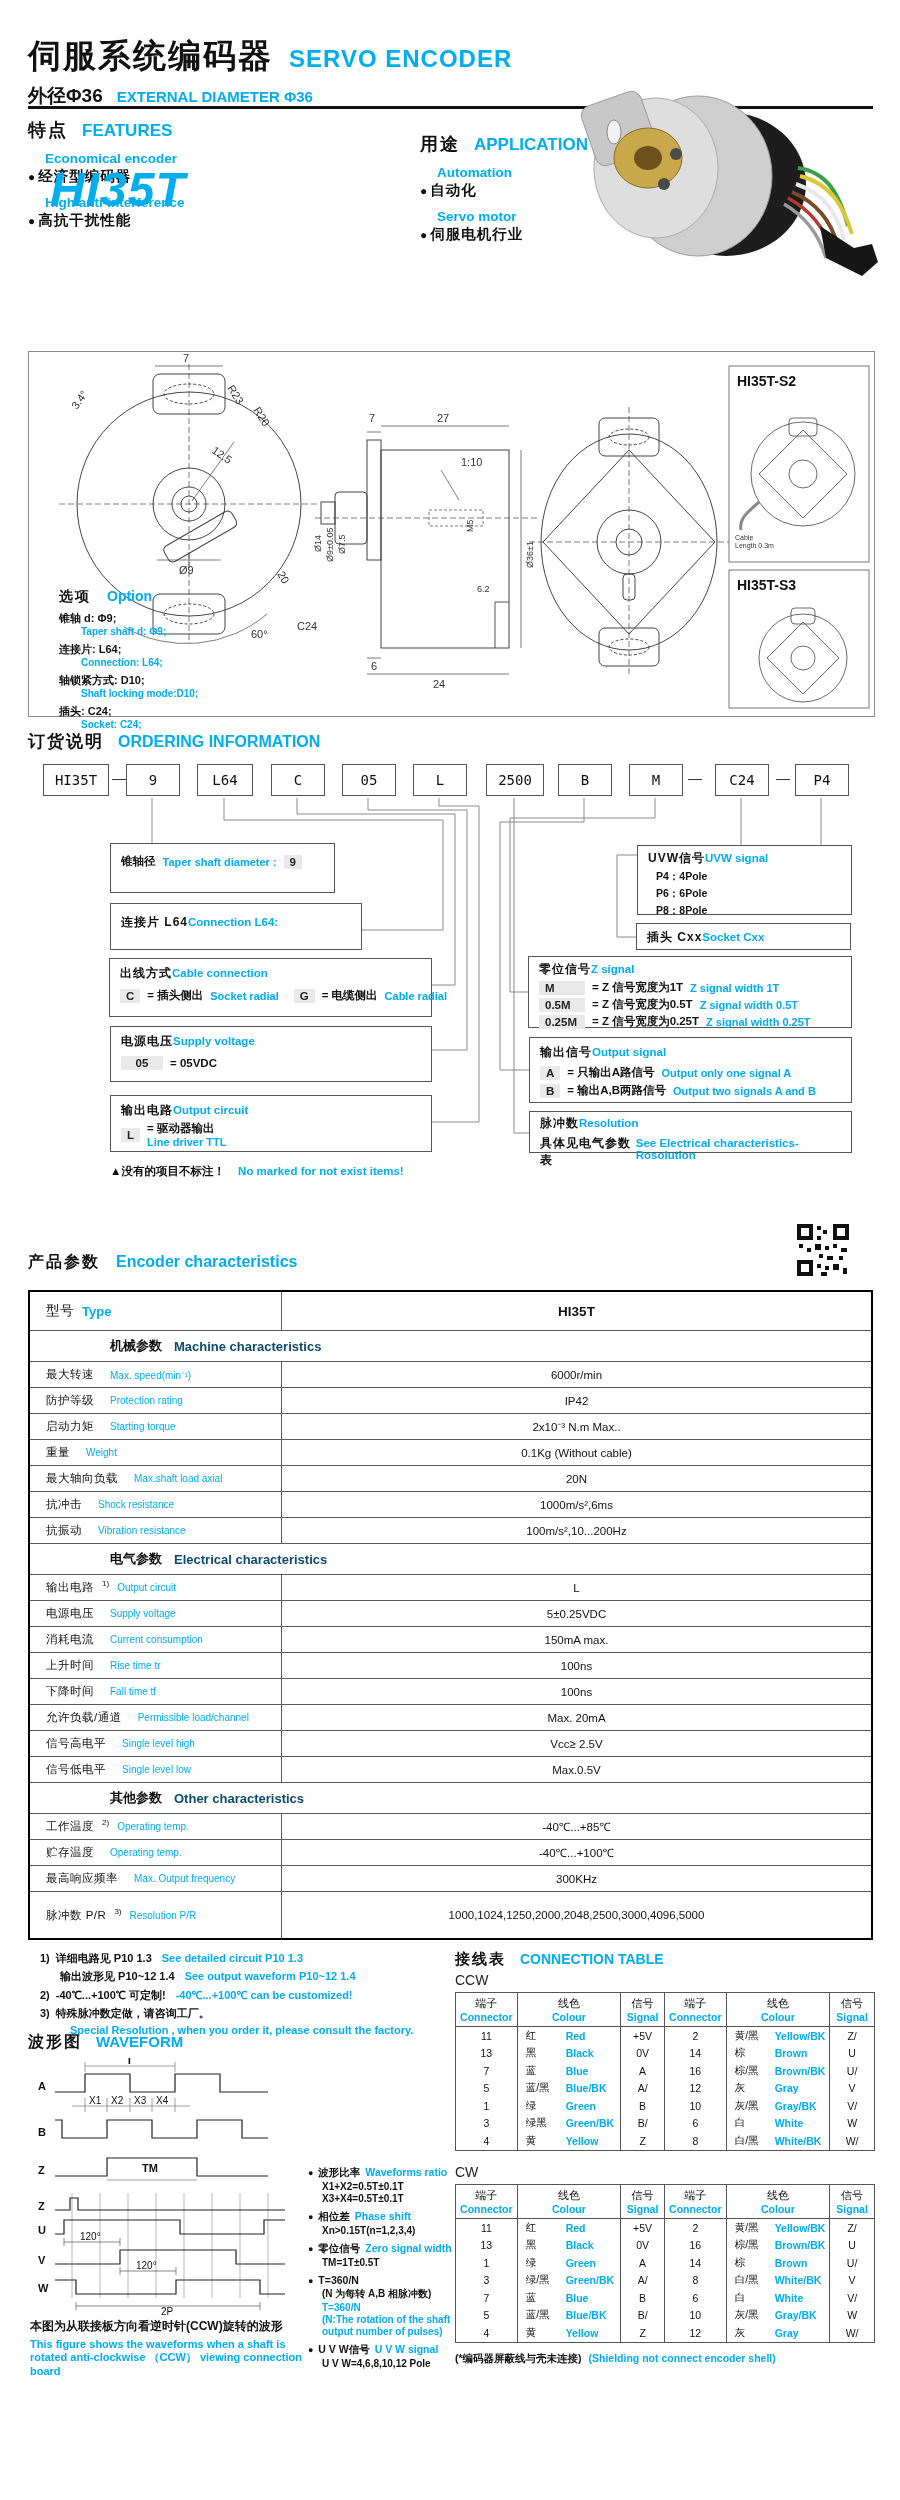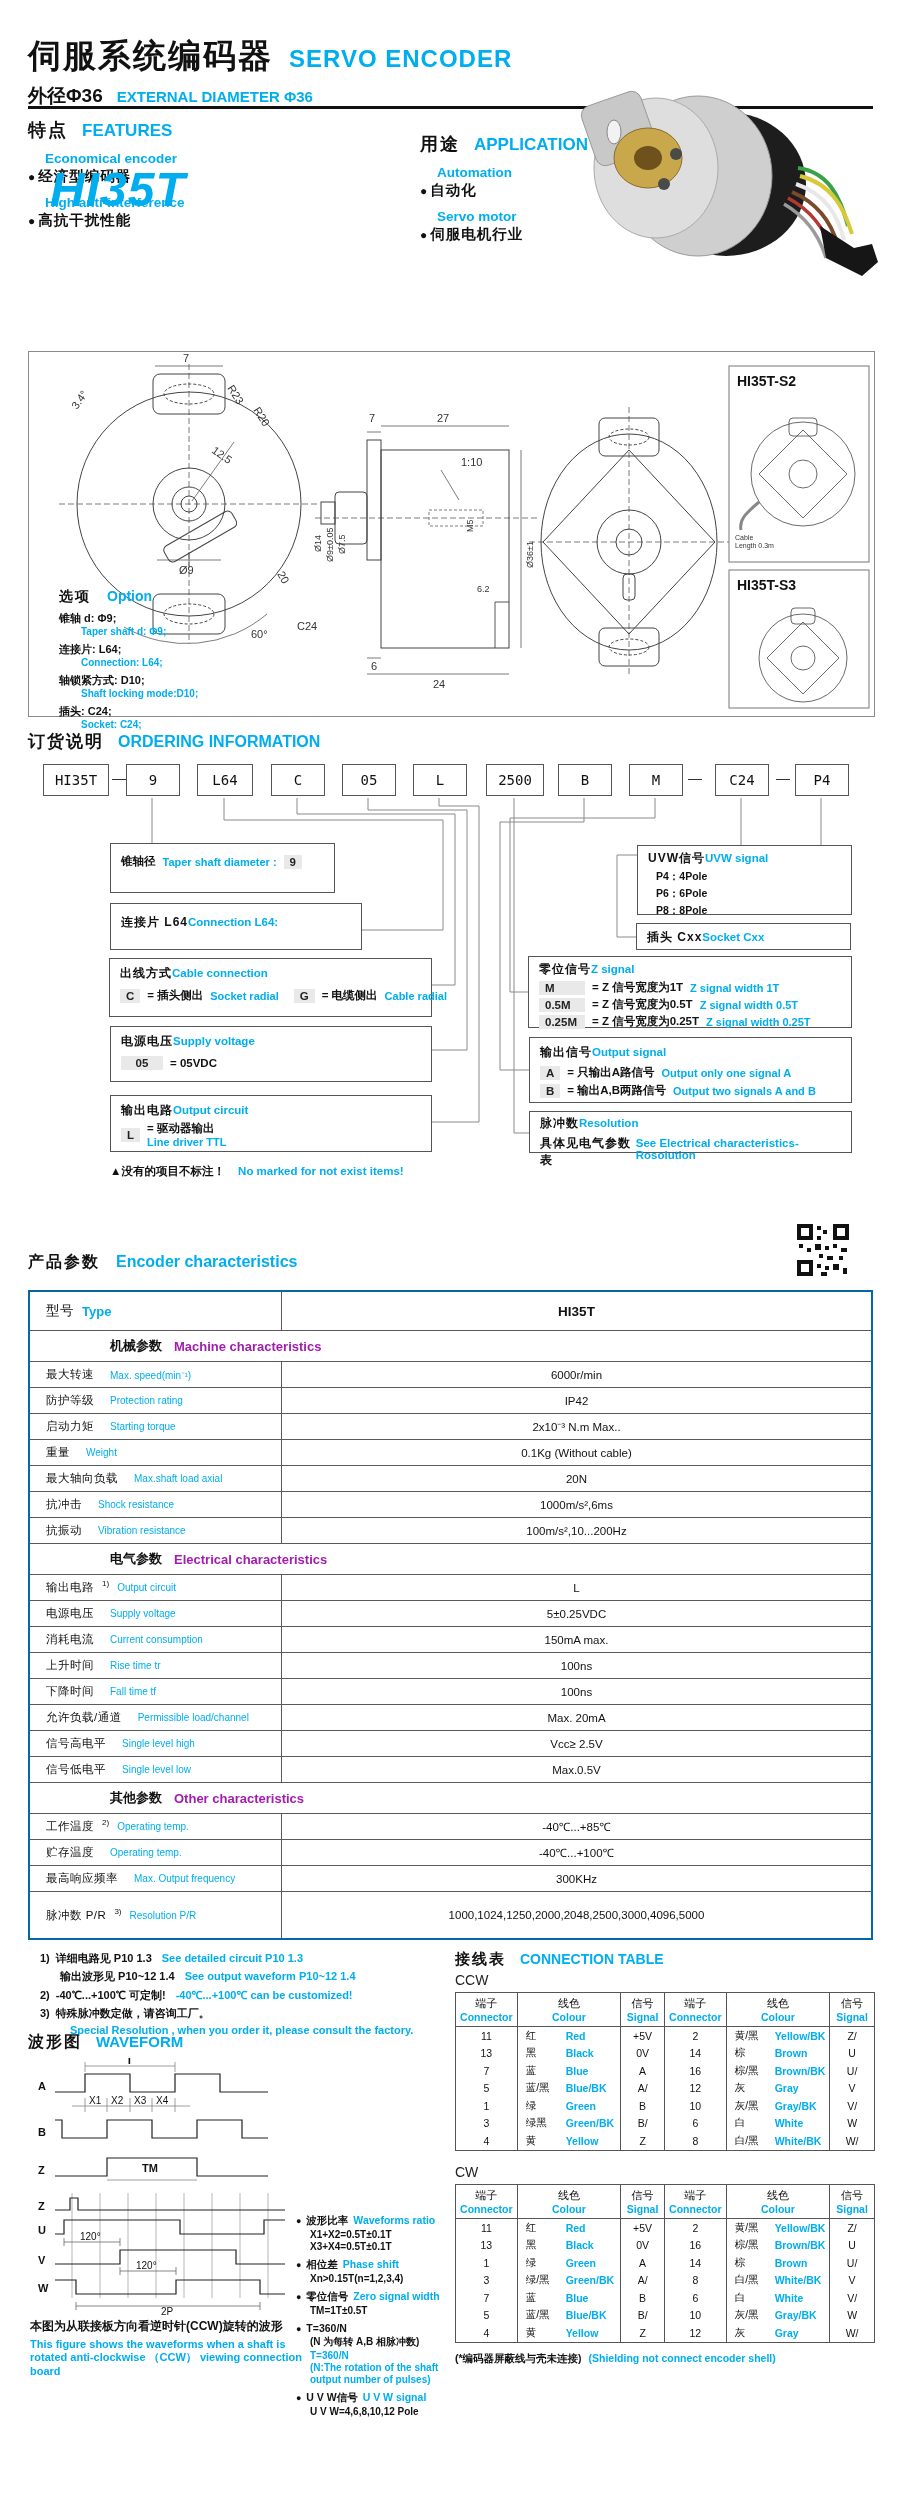--- a/index.html
+++ b/index.html
@@ -60,52 +60,52 @@
   .obox-row .cn{font-size:11.5px;font-weight:bold;white-space:nowrap;}
   .obox-row .en{font-size:11px;font-weight:bold;white-space:nowrap;}
   .uvw-line{font-size:10.5px;font-weight:bold;margin-top:3px;margin-left:8px;}
   .ord-note{position:absolute;left:110px;top:1164px;font-size:11.5px;font-weight:bold;}
   .ord-note .en{margin-left:10px;}
   
   .char-h{position:absolute;left:28px;top:1252px;display:flex;gap:16px;align-items:baseline;}
   .char-h .cn{font-size:16px;font-weight:bold;letter-spacing:2px;}
   .char-h .en{font-size:16px;font-weight:bold;}
   .qr{position:absolute;left:795px;top:1222px;}
-  .char-table{position:absolute;left:28px;top:1290px;width:845px;border:2px solid #0369a1;box-sizing:border-box;}
+  .char-table{position:absolute;left:28px;top:1290px;width:845px;border:2px solid #000000;box-sizing:border-box;}
   .t-row{display:flex;border-top:1px solid #5a5a5a;height:25px;align-items:stretch;}
   .t-row:first-child{border-top:none;}
   .t-type{height:38px;}
   .t-type .tl-cn{font-size:13.5px;}
   .t-type .tl-en{font-size:13px;}
   .t-type .t-val{font-size:13.5px;font-weight:bold;}
   .t-label{width:252px;border-right:1px solid #5a5a5a;display:flex;align-items:center;
            padding-left:16px;gap:8px;box-sizing:border-box;}
   .tl-cn{font-size:11.5px;letter-spacing:0.5px;}
   .tl-sup{font-size:8px;position:relative;top:-4px;}
   .tl-en{font-size:10px;color:#00aeef;}
   .t-val{flex:1;display:flex;align-items:center;justify-content:center;font-size:11.5px;}
   .t-sec{height:30px;display:flex;align-items:center;padding-left:80px;gap:12px;}
   .ts-cn{font-size:13px;font-weight:bold;}
-  .ts-en{font-size:13px;font-weight:bold;color:#a21caf;}
+  .ts-en{font-size:13px;font-weight:bold;color:#0c4a6e;}
   .t-last{height:46px;}
   
   .fns{position:absolute;left:40px;top:1948px;width:420px;}
   .fn-line{font-size:11px;font-weight:bold;margin-top:3px;}
   .fn-num{margin-right:6px;}
   .fn-line .en{margin-left:10px;font-weight:bold;}
   .fn-line2{margin-left:20px;}
   
   .wf-h{position:absolute;left:28px;top:2032px;display:flex;gap:14px;align-items:baseline;}
   .wf-h .cn{font-size:16px;font-weight:bold;letter-spacing:2px;}
   .wf-h .en{font-size:15px;font-weight:bold;}
   .wf-svg{position:absolute;left:30px;top:2058px;}
   .wf-cap{position:absolute;left:30px;top:2318px;width:285px;}
   .wf-cap-cn{font-size:12px;font-weight:bold;}
   .wf-cap-en{font-size:11px;font-weight:bold;margin-top:3px;}
-  .wf-bullets{position:absolute;left:296px;top:2166px;width:170px;margin-top:48px;}
+  .wf-bullets{position:absolute;left:308px;top:2166px;width:170px;}
   .wfb{margin-bottom:6px;}
   .wfb-t{font-size:10.5px;font-weight:bold;}
   .wfb-t .dot{font-size:9px;}
   .wfb-t .en{margin-left:5px;}
   .wf-line{font-size:10px;font-weight:bold;margin-left:14px;margin-top:1px;}
   .wf-line.en{font-weight:bold;}
   .wfl{font-size:11px;fill:#111;font-weight:bold;}
   .wfd{font-size:10px;fill:#111;}
   
   .conn-h{position:absolute;left:455px;top:1950px;display:flex;gap:14px;align-items:baseline;}

